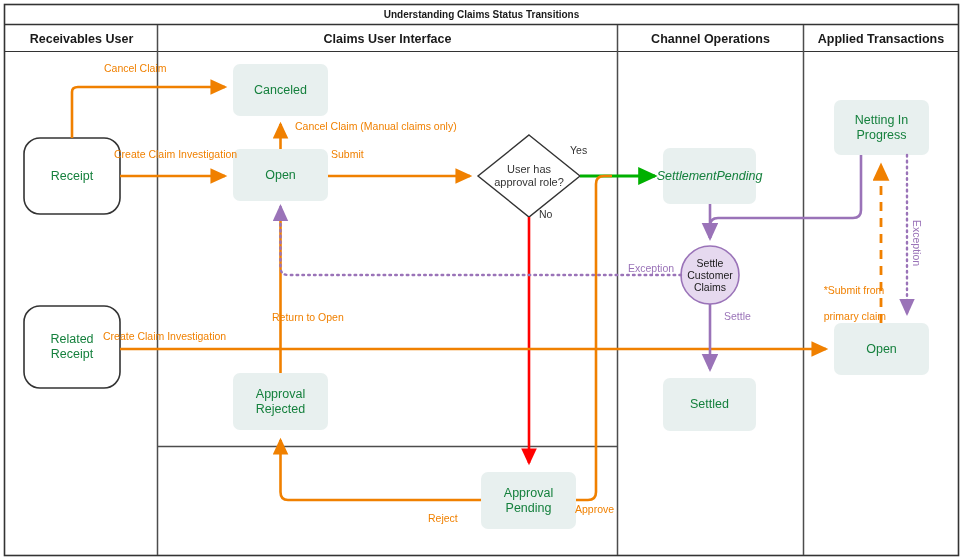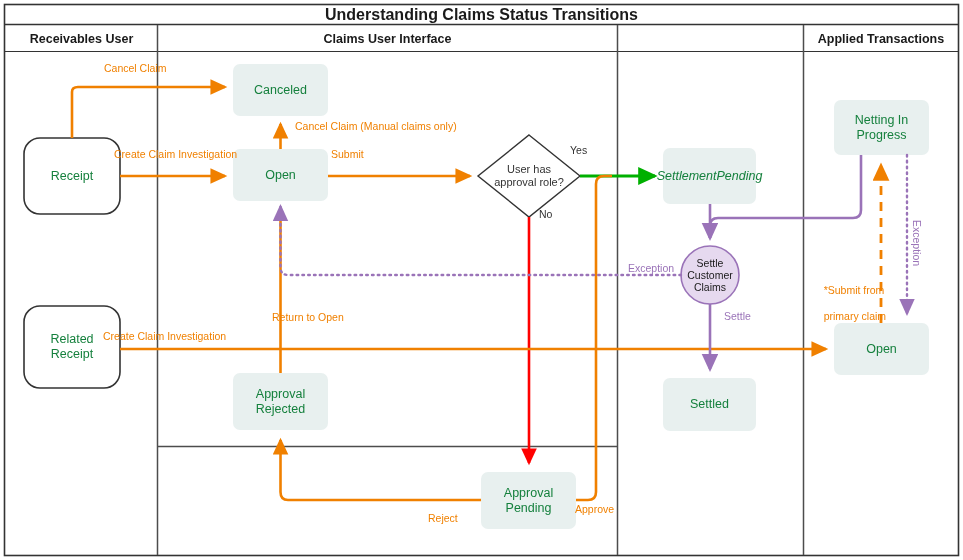--- a/index.html
+++ b/index.html
@@ -1,20 +1,20 @@
 <!DOCTYPE html>
 <html><head>
 <meta charset="utf-8">
 <style>
   html,body{margin:0;padding:0;background:#ffffff;}
   body{font-family:"Liberation Sans","DejaVu Sans",sans-serif;}
   #canvas{position:relative;width:963px;height:560px;background:#fff;overflow:hidden;}
   #svgroot{position:absolute;left:0;top:0;width:963px;height:560px;}
   .lbl{position:absolute;white-space:pre;font-family:"Liberation Sans","DejaVu Sans",sans-serif;}
-  .title-txt{font-size:16px;font-weight:bold;color:#1a1a1a;}
+  .title-txt{font-size:10px;font-weight:bold;color:#1a1a1a;}
   .lane-txt{font-size:12.5px;font-weight:bold;color:#1a1a1a;}
   .node-txt{font-size:12.5px;color:#15803d;line-height:15px;text-align:center;}
   .node-txt-sm{font-size:10.5px;color:#1a1a1a;line-height:12px;text-align:center;}
   .diamond-txt{font-size:11px;color:#333333;line-height:13px;text-align:center;}
   .edge-orange{font-size:10.5px;color:#f08000;}
   .edge-purple{font-size:10.5px;color:#9a73b8;}
   .edge-black{font-size:10.5px;color:#333333;}
   .ctr{display:flex;align-items:center;justify-content:center;}
   .rot{transform:rotate(90deg);transform-origin:left top;}
 </style>
@@ -95,20 +95,21 @@
 
     <path d="M907,155 L907,313" fill="none" stroke="#9a73b8" stroke-width="2.4" stroke-dasharray="1.6 4.2" stroke-linecap="round" marker-end="url(#ah-purple)"></path>
 
     <path d="M881,323 L881,165" fill="none" stroke="#f08000" stroke-width="2.8" stroke-dasharray="9 7" marker-end="url(#ah-orange)"></path>
   </svg>
 
   <div class="lbl title-txt ctr" style="left:5px;top:5px;width:953px;height:19px;">Understanding Claims Status Transitions</div>
 
   <div class="lbl lane-txt ctr" style="left:6px;top:26px;width:151px;height:25px;">Receivables User</div>
   <div class="lbl lane-txt ctr" style="left:158px;top:26px;width:459px;height:25px;">Claims User Interface</div>
+  <div class="lbl lane-txt ctr" style="left:618px;top:26px;width:185px;height:25px;">Channel Operations</div>
   <div class="lbl lane-txt ctr" style="left:804px;top:26px;width:154px;height:25px;">Applied Transactions</div>
 
   <div class="lbl node-txt ctr" style="left:24px;top:138px;width:96px;height:76px;">Receipt</div>
 
   <div class="lbl node-txt" style="left:24px;top:306px;width:96px;height:82px;display:flex;flex-direction:column;align-items:center;justify-content:center;">
     <span>Related</span>
     <span>Receipt</span>
   </div>
 
   <div class="lbl node-txt ctr" style="left:233px;top:64px;width:95px;height:52px;">Canceled</div>

